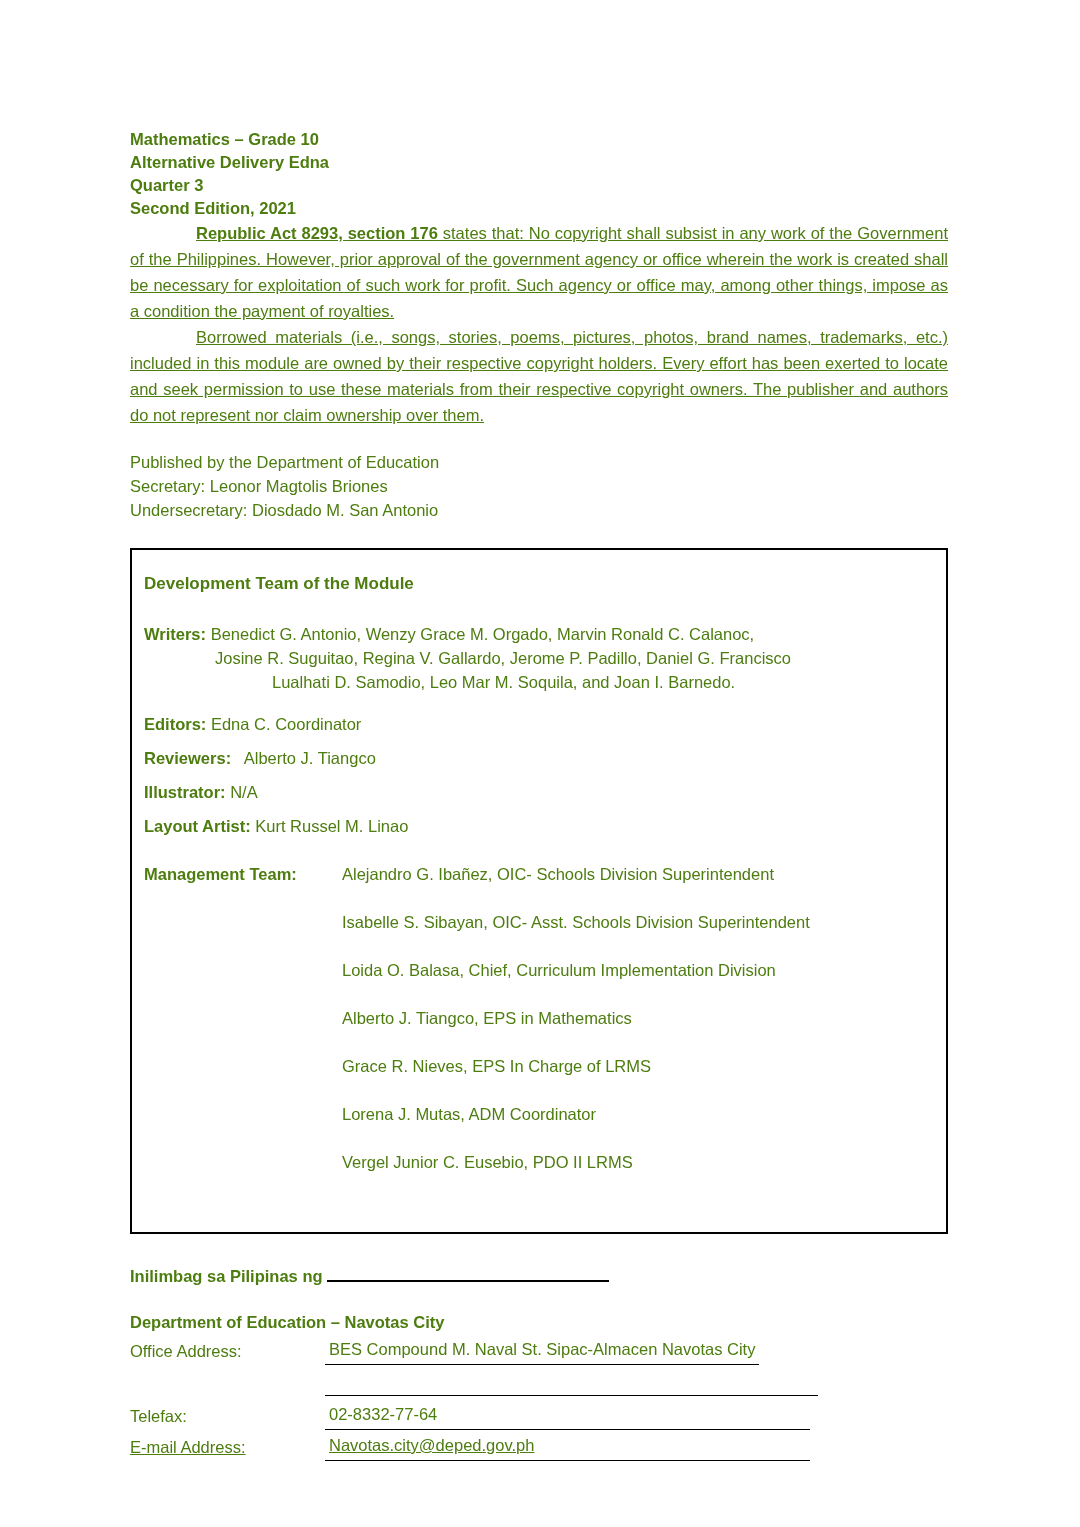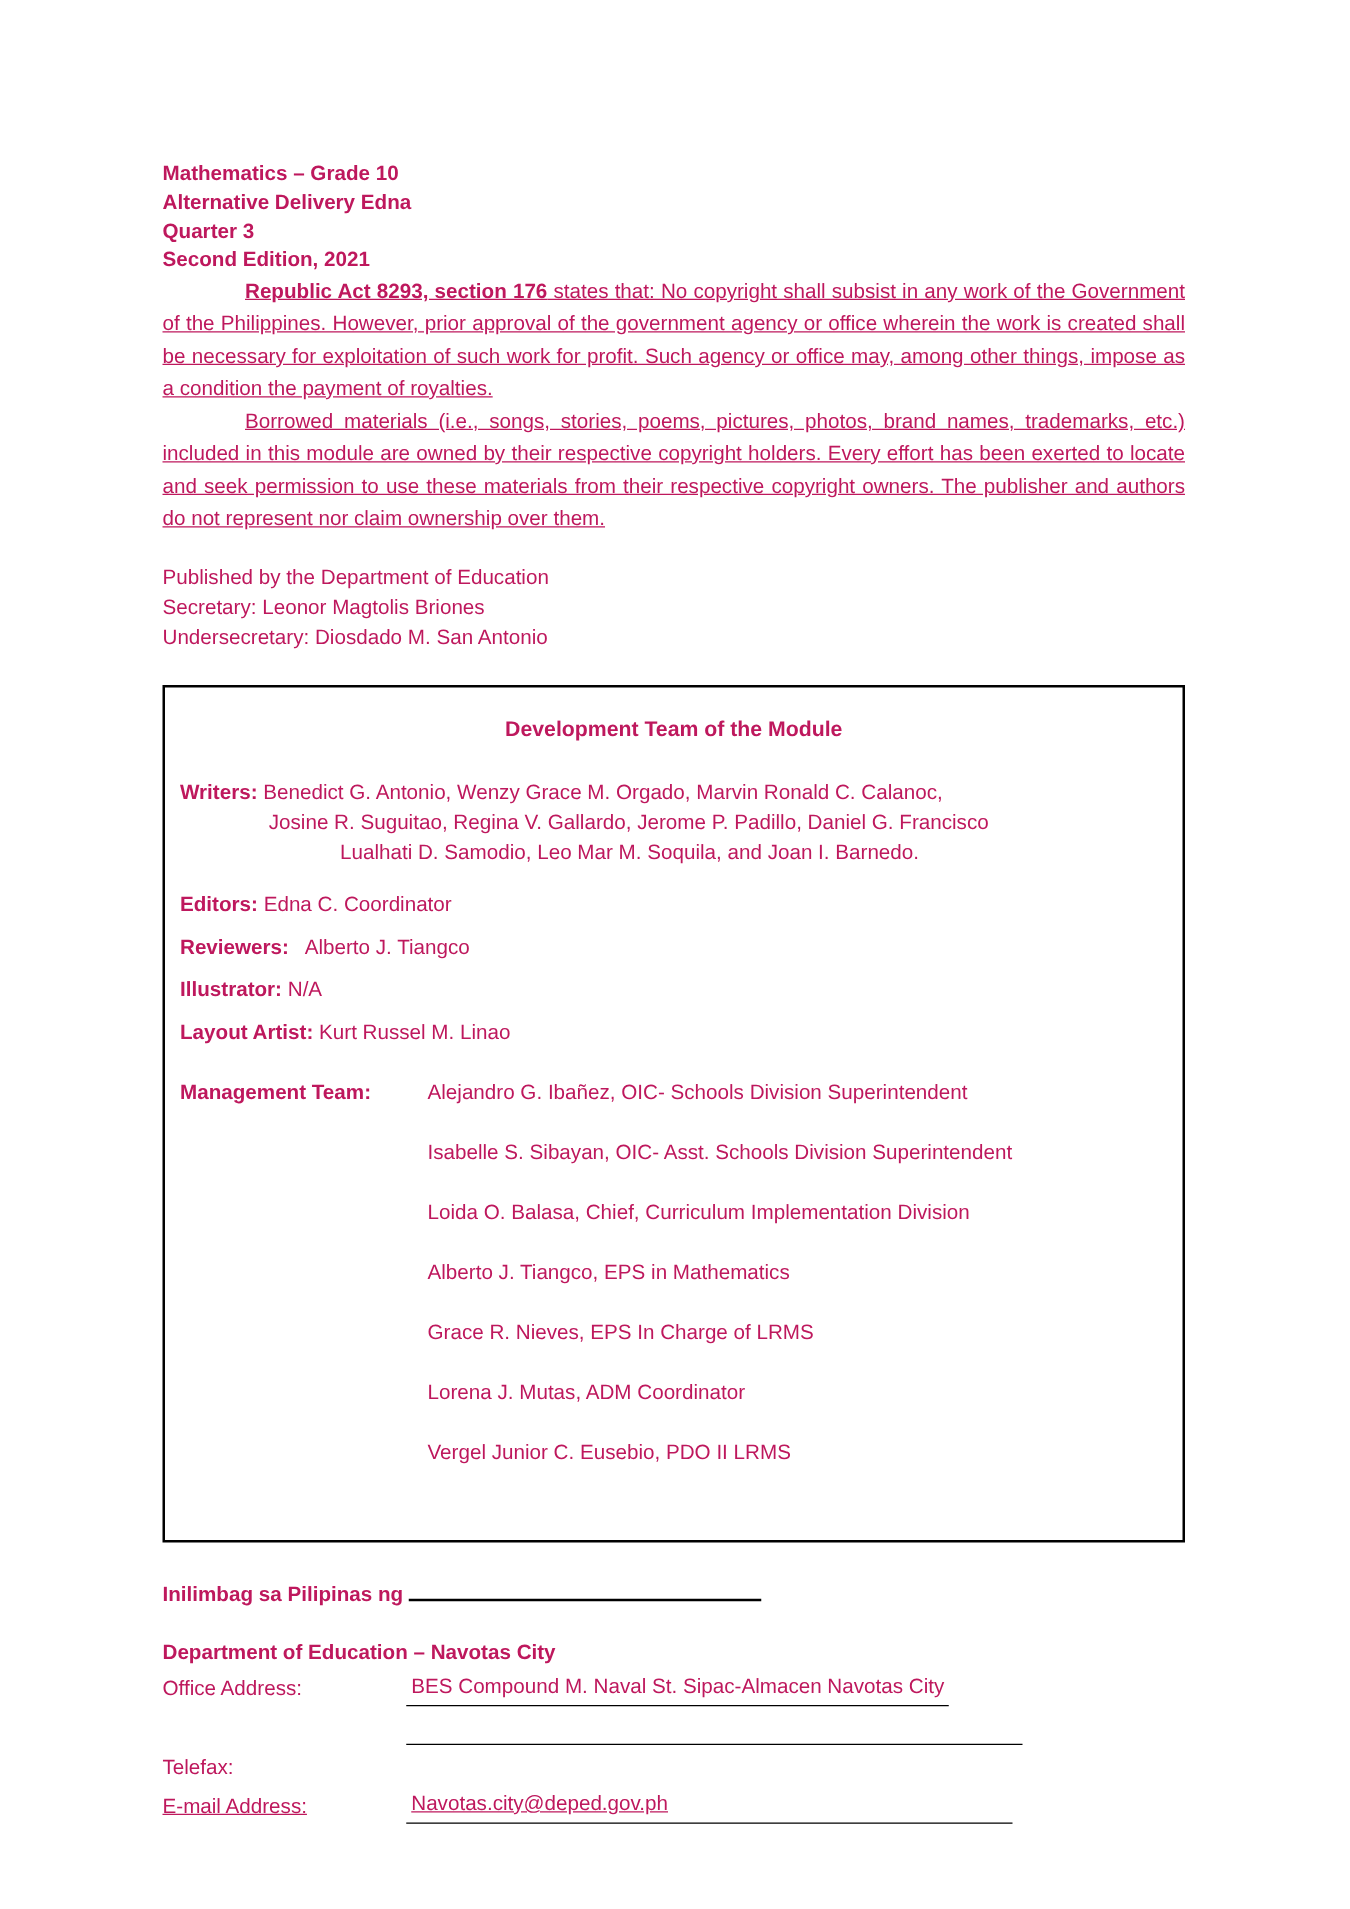--- a/index.html
+++ b/index.html
@@ -5,21 +5,21 @@
   html, body {
     margin: 0;
     padding: 0;
     background: #ffffff;
   }
   .page {
     position: relative;
     width: 1080px;
     height: 1527px;
     background: #ffffff;
-    color: #be185d;
+    color: #4d7c0f;
     font-family: "Liberation Sans", "DejaVu Sans", sans-serif;
     font-size: 16.5px;
     box-sizing: border-box;
     padding: 128px 132px 40px 130px;
     overflow: hidden;
   }
 
   
   .module-header div {
     font-weight: bold;
@@ -42,21 +42,20 @@
   .publisher div { line-height: 24px; }
 
   
   .devbox {
     margin-top: 26px;
     border: 2px solid #000000;
     padding: 18px 12px 58px 12px;
     box-sizing: border-box;
   }
   .box-title {
-    text-align: center;
     font-weight: bold;
     font-size: 17px;
     line-height: 24px;
     margin-top: 4px;
   }
   .writers { margin-top: 26px; line-height: 24px; }
   .writers .w2 { margin-left: 71px; }
   .writers .w3 { margin-left: 128px; }
   .entry { margin-top: 10px; line-height: 24px; }
   .entry.first { margin-top: 18px; }
@@ -168,20 +167,21 @@
 
   <div class="addr-row office">
     <span class="addr-label">Office Address:</span>
     <span class="addr-value">BES Compound M. Naval St. Sipac-Almacen Navotas City</span>
   </div>
 
   <div class="addr-blank"></div>
 
   <div class="addr-row telefax-row">
     <span class="addr-label">Telefax:</span>
+    <span class="addr-value fixed">02-8332-77-64</span>
   </div>
 
   <div class="addr-row email-row">
     <span class="addr-label">E-mail Address:</span>
     <span class="addr-value fixed">Navotas.city@deped.gov.ph</span>
   </div>
 
 </div>
 
 </body></html>

